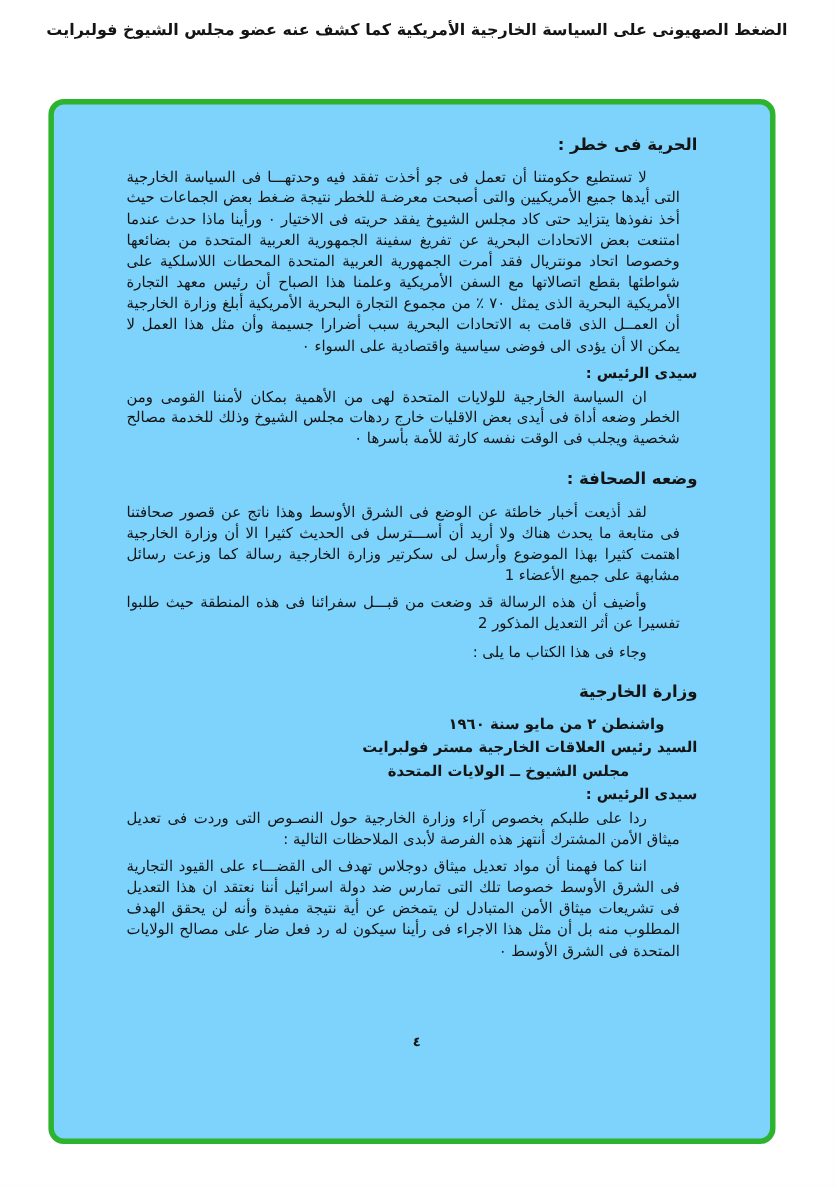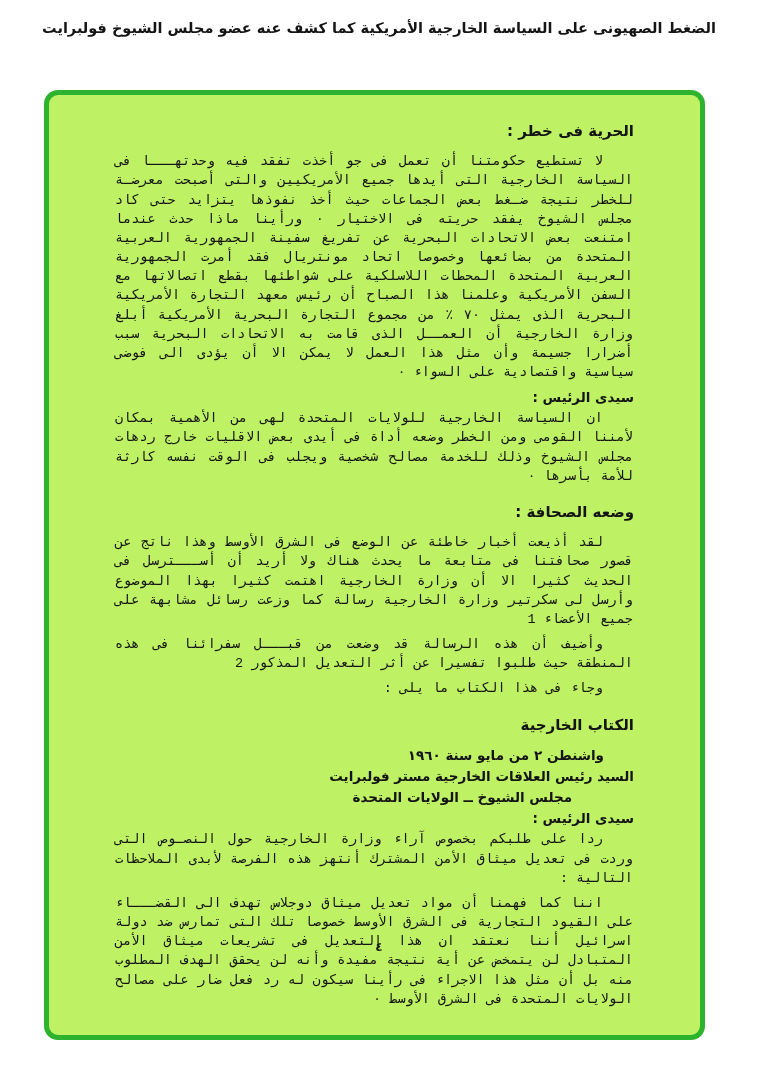--- a/index.html
+++ b/index.html
@@ -40,40 +40,39 @@
   }
   .green-frame {
     position: absolute;
     top: 90px;
     left: 44px;
     width: 661px;
     height: 950px;
     border: 5px solid #2db32d;
     border-radius: 14px;
     box-sizing: border-box;
-    background: #bef264;
+    background: #7dd3fc;
   }
   .doc-body {
     padding: 26px 66px 20px 66px;
     font-size: 13.5px;
     line-height: 1.42;
     text-align: justify;
   }
   .block { margin: 0; }
   .heading {
     font-weight: bold;
     font-size: 15px;
     margin: 16px 0 10px 0;
     text-align: right;
   }
   .heading:first-child { margin-top: 0; }
   .paragraph {
     text-indent: 30px;
-    margin: 2px 1px 6px 0;
-    font-family: Liberation Mono, monospace;
+    margin: 2px 16px 6px 0;
   }
   .line {
     text-align: right;
     margin: 2px 0;
     font-weight: bold;
   }
   .indent-1 { padding-right: 30px; }
   .indent-2 { padding-right: 62px; }
   .page-number {
     position: absolute;
@@ -97,21 +96,21 @@
   <div class="green-frame">
     <div class="doc-body">
         <div class="block heading">الحرية فى خطر :</div>
         <div class="block paragraph">لا تستطيع حكومتنا أن تعمل فى جو أخذت تفقد فيه وحدتهـــا فى السياسة الخارجية التى أيدها جميع الأمريكيين والتى أصبحت معرضـة للخطر نتيجة ضـغط بعض الجماعات حيث أخذ نفوذها يتزايد حتى كاد مجلس الشيوخ يفقد حريته فى الاختيار ٠ ورأينا ماذا حدث عندما امتنعت بعض الاتحادات البحرية عن تفريغ سفينة الجمهورية العربية المتحدة من بضائعها وخصوصا اتحاد مونتريال فقد أمرت الجمهورية العربية المتحدة المحطات اللاسلكية على شواطئها بقطع اتصالاتها مع السفن الأمريكية وعلمنا هذا الصباح أن رئيس معهد التجارة الأمريكية البحرية الذى يمثل ٧٠ ٪ من مجموع التجارة البحرية الأمريكية أبلغ وزارة الخارجية أن العمــل الذى قامت به الاتحادات البحرية سبب أضرارا جسيمة وأن مثل هذا العمل لا يمكن الا أن يؤدى الى فوضى سياسية واقتصادية على السواء ٠</div>
         <div class="block line">سيدى الرئيس :</div>
         <div class="block paragraph">ان السياسة الخارجية للولايات المتحدة لهى من الأهمية بمكان لأمننا القومى ومن الخطر وضعه أداة فى أيدى بعض الاقليات خارج ردهات مجلس الشيوخ وذلك للخدمة مصالح شخصية ويجلب فى الوقت نفسه كارثة للأمة بأسرها ٠</div>
         <div class="block heading">وضعه الصحافة :</div>
         <div class="block paragraph">لقد أذيعت أخبار خاطئة عن الوضع فى الشرق الأوسط وهذا ناتج عن قصور صحافتنا فى متابعة ما يحدث هناك ولا أريد أن أســـترسل فى الحديث كثيرا الا أن وزارة الخارجية اهتمت كثيرا بهذا الموضوع وأرسل لى سكرتير وزارة الخارجية رسالة كما وزعت رسائل مشابهة على جميع الأعضاء 1</div>
         <div class="block paragraph">وأضيف أن هذه الرسالة قد وضعت من قبـــل سفرائنا فى هذه المنطقة حيث طلبوا تفسيرا عن أثر التعديل المذكور 2</div>
         <div class="block paragraph">وجاء فى هذا الكتاب ما يلى :</div>
-        <div class="block heading">الكتاب الخارجية</div>
+        <div class="block heading">وزارة الخارجية</div>
         <div class="block line indent-1">واشنطن ٢ من مايو سنة ١٩٦٠</div>
         <div class="block line">السيد رئيس العلاقات الخارجية مستر فولبرايت</div>
         <div class="block line indent-2">مجلس الشيوخ ــ الولايات المتحدة</div>
         <div class="block line">سيدى الرئيس :</div>
         <div class="block paragraph">ردا على طلبكم بخصوص آراء وزارة الخارجية حول النصـوص التى وردت فى تعديل ميثاق الأمن المشترك أنتهز هذه الفرصة لأبدى الملاحظات التالية :</div>
         <div class="block paragraph">اننا كما فهمنا أن مواد تعديل ميثاق دوجلاس تهدف الى القضـــاء على القيود التجارية فى الشرق الأوسط خصوصا تلك التى تمارس ضد دولة اسرائيل أننا نعتقد ان هذا التعديل فى تشريعات ميثاق الأمن المتبادل لن يتمخض عن أية نتيجة مفيدة وأنه لن يحقق الهدف المطلوب منه بل أن مثل هذا الاجراء فى رأينا سيكون له رد فعل ضار على مصالح الولايات المتحدة فى الشرق الأوسط ٠</div>
       </div>
   </div>
 
   <div class="page-number">٤</div>

